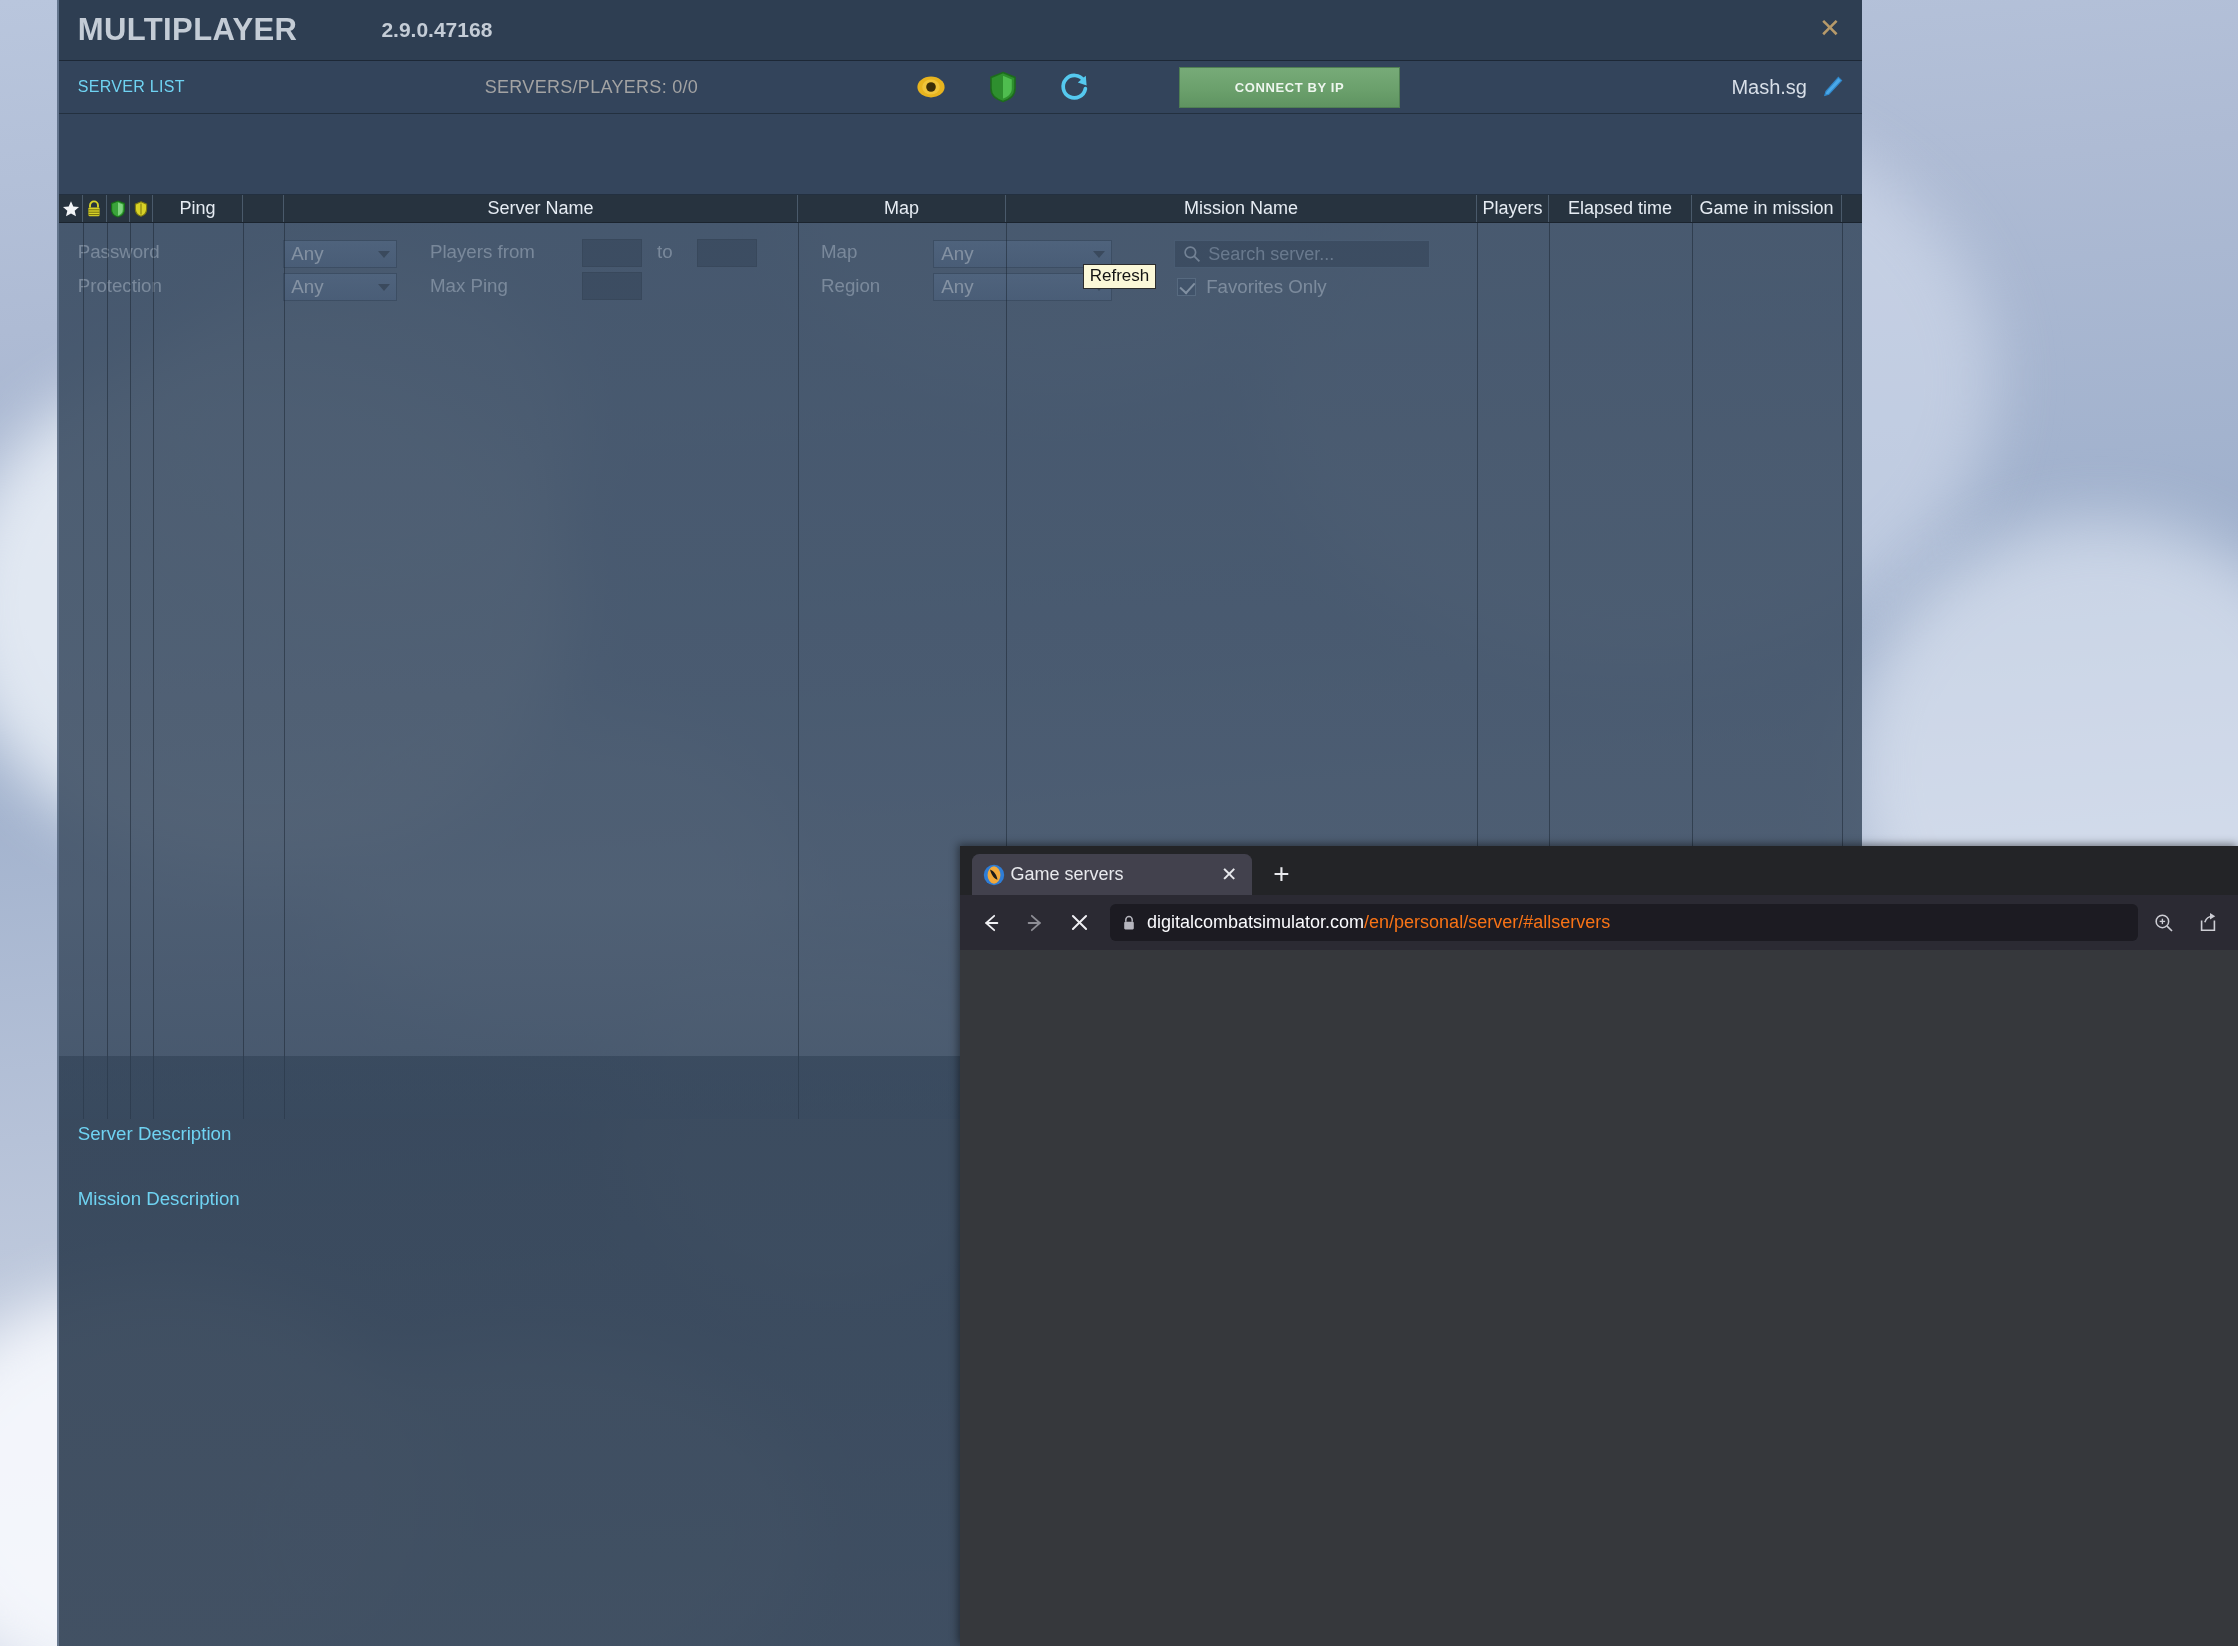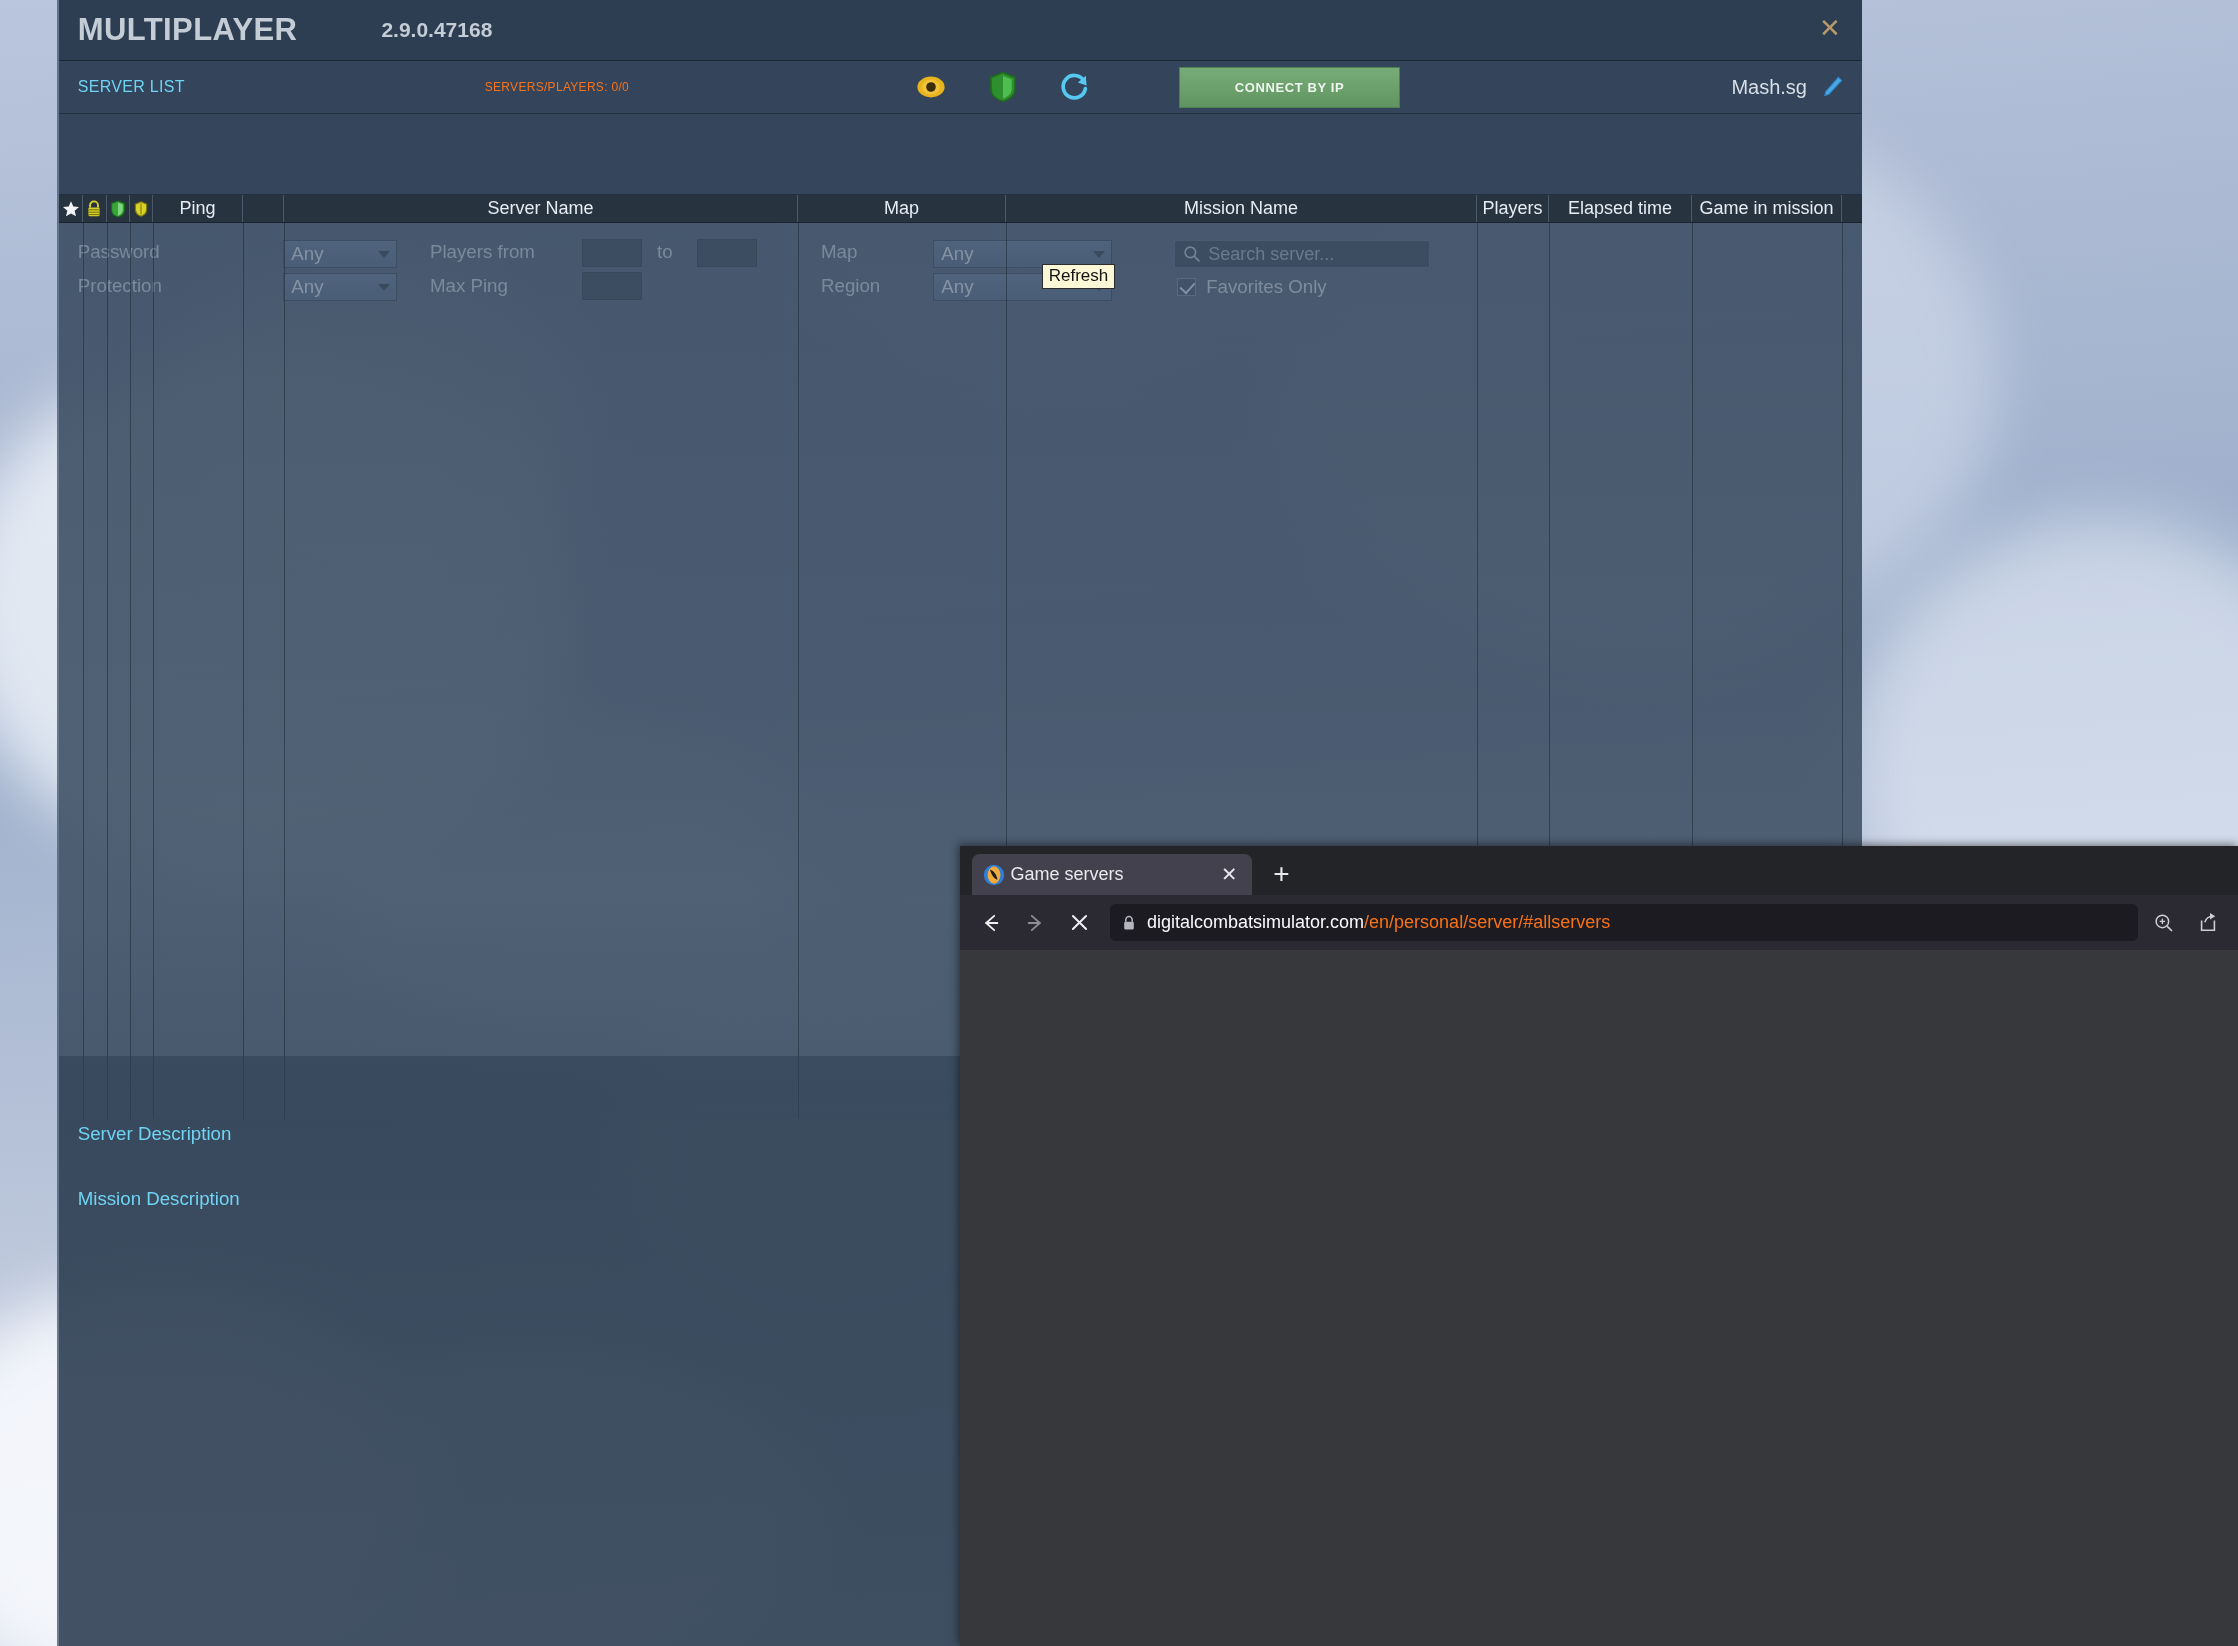--- a/index.html
+++ b/index.html
@@ -60,21 +60,21 @@
 
   .subbar {
     height:53px; background:#33445b;
     border-bottom:0.8px solid #23303f;
     display:flex; align-items:center; position:relative;
   }
   .tab-serverlist {
     margin-left:18.7px; font-size:16px; color:#6fd3f2; letter-spacing:0.3px;
   }
   .servers-players {
-    margin-left:300px; font-size:12px; color:#f97316; letter-spacing:0.3px;
+    margin-left:300px; font-size:18px; color:#a3a3a3; letter-spacing:0.3px;
   }
   .sub-icons { position:absolute; left:856px; display:flex; gap:40px; align-items:center; }
   .sub-icon { width:32px; height:32px; display:block; cursor:pointer; }
   .connect-btn {
     position:absolute; left:1120px; width:221px; height:41px;
     background:linear-gradient(180deg,#77ab78 0%,#6ba06c 55%,#5f9461 100%);
     border:0.8px solid #4f7f53;
     color:#eef6ee; font-size:13px; font-weight:bold; letter-spacing:0.6px;
     display:flex; align-items:center; justify-content:center; cursor:pointer;
   }
@@ -120,21 +120,21 @@
     width:18.7px;height:18.7px;border:0.8px solid #6f8296; background:#37485f;
     position:relative;
   }
   .fav-box::after {
     content:""; position:absolute; left:4.9px; top:0.8px; width:6.5px; height:12px;
     border-right:2.4px solid #dbe3ec; border-bottom:2.4px solid #dbe3ec;
     transform:rotate(42deg);
   }
   .fav-label { font-size:18.7px; color:#cfd7e1; }
   .tooltip {
-    position:absolute; left:983px; top:150px;
+    position:absolute; left:1024px; top:150px;
     background:#fbf8d8; border:0.8px solid #2c2c2c; color:#141414;
     font-size:17px; padding:0.8px 5.7px 2.4px; z-index:40; white-space:nowrap;
   }
 
   
   .thead {
     height:28px; background:#27333f;
     display:flex; position:relative;
     border-bottom:0.8px solid #1b242e;
   }

